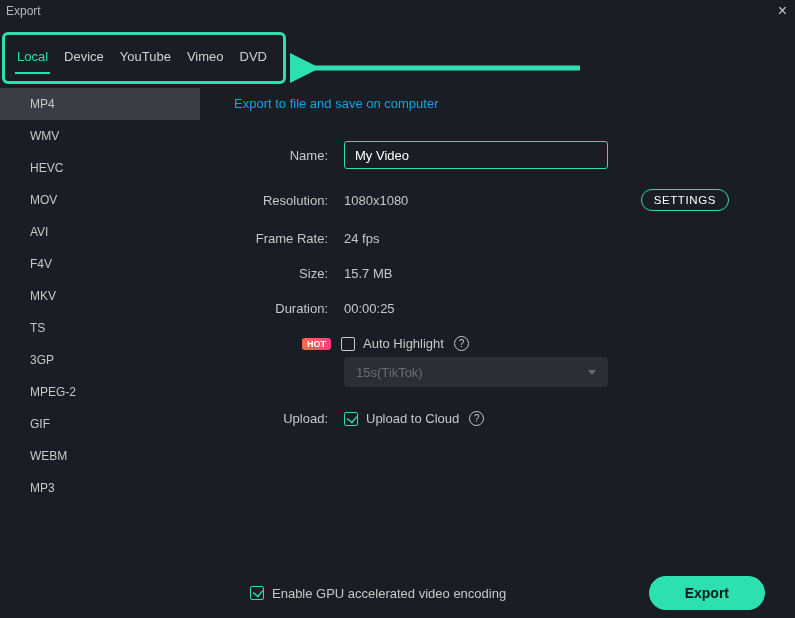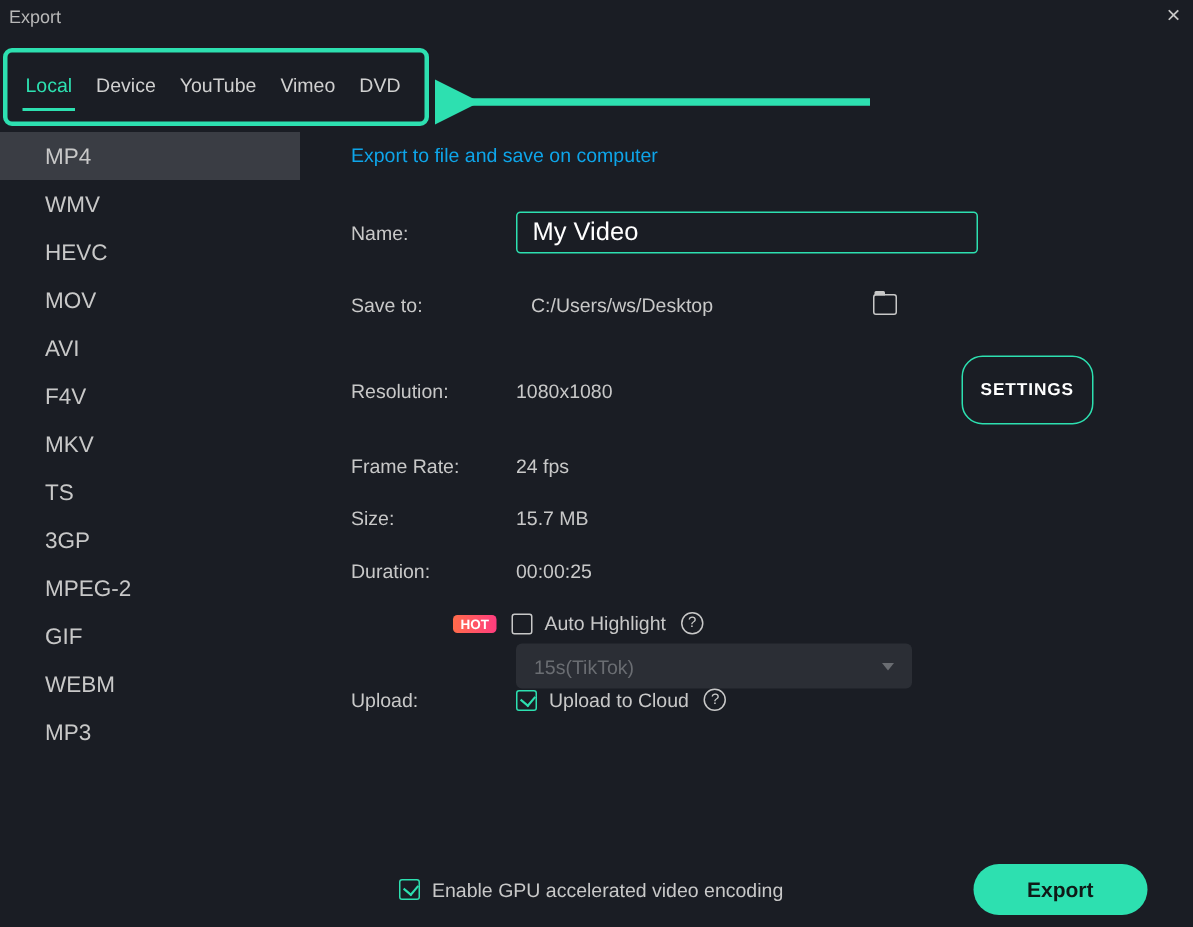--- a/index.html
+++ b/index.html
@@ -31,49 +31,49 @@
     content: ""; position: absolute; left: 0; right: 0; bottom: -6px;
     height: 2px; background: #2de0b0;
   }
 
   .arrow { position: absolute; left: 290px; top: 22px; pointer-events: none; }
 
   .body { position: absolute; top: 84px; left: 0; right: 0; bottom: 50px; display: flex; }
   .sidebar { width: 200px; padding-top: 4px; }
   .fmt {
     height: 32px; display: flex; align-items: center; padding-left: 30px;
-    color: #c8c8c8; font-size: 15px; cursor: pointer;
+    color: #c8c8c8; font-size: 12px; cursor: pointer;
   }
   .fmt.active { background: #3a3d44; }
 
   .main { flex: 1; padding: 12px 30px 0 34px; }
   .heading { color: #0ea5e9; font-size: 13px; margin-bottom: 30px; }
 
   .row { display: flex; align-items: center; margin-bottom: 20px; }
-  .row .label { width: 110px; padding-right: 16px; color: #c8c8c8; }
+  .row .label { width: 110px; text-align: right; padding-right: 16px; color: #c8c8c8; }
   .row .value { color: #c8c8c8; }
 
   .textinput {
-    width: 308px; height: 28px; border: 1px solid #2de0b0; border-radius: 3px;
-    background: transparent; color: #fff; padding: 0 10px; font-size: 17px; outline: none;
+    width: 264px; height: 28px; border: 1px solid #2de0b0; border-radius: 3px;
+    background: transparent; color: #fff; padding: 0 10px; font-size: 13px; outline: none;
   }
 
   .pathbox {
     width: 264px; height: 28px; display: flex; align-items: center;
     justify-content: space-between; padding: 0 10px; color: #c8c8c8;
     cursor: pointer;
   }
   .folder-ico { width:16px; height:14px; border:1.4px solid #c8c8c8; border-radius:2px; position:relative; }
   .folder-ico::before { content:""; position:absolute; top:-3px; left:0; width:7px; height:3px; background:#c8c8c8; border-radius:1px 1px 0 0;}
 
   .settings-btn {
     margin-left: auto; margin-right: 36px;
     border: 1.6px solid #2de0b0; border-radius: 14px;
-    color: #fff; font-weight: 700; font-size: 11.5px; letter-spacing: .6px;
-    padding: 16px 12px; cursor: pointer;
+    color: #fff; font-weight: 400; font-size: 11.5px; letter-spacing: .6px;
+    padding: 4px 12px; cursor: pointer;
   }
 
   .hot-badge {
     display:inline-block; background: linear-gradient(90deg,#ff6b4a,#ff3d7f);
     color:#fff; font-size:9px; font-weight:700; padding:1px 5px; border-radius:3px;
     margin-left: 68px; margin-right: 10px;
   }
   .chk { width:14px; height:14px; border:1.5px solid #c8c8c8; border-radius:2px; display:inline-block; vertical-align:middle; margin-right:8px; position:relative; cursor:pointer;}
   .chk.checked { border-color:#2de0b0; background:#1a1d24; }
   .chk.checked::after { content:""; position:absolute; left:2px; top:-1px; width:8px; height:10px; border-right:2px solid #2de0b0; border-bottom:2px solid #2de0b0; transform: rotate(40deg) scale(.7); }
@@ -84,21 +84,21 @@
     justify-content: space-between; padding: 15px 12px; font-size: 13px;
   }
   .chev { width:0; height:0; border-left:4px solid transparent; border-right:4px solid transparent; border-top:5px solid #6a6d72; }
 
   .qmark {
     display:inline-flex; width:15px; height:15px; border:1.3px solid #c8c8c8; border-radius:50%;
     align-items:center; justify-content:center; font-size:10px; color:#c8c8c8; margin-left:10px; cursor:pointer;
   }
 
   .footer {
-    position: absolute; left: 16px; right: 0; bottom: 0; height: 50px;
+    position: absolute; left: 0; right: 0; bottom: 0; height: 50px;
     display: flex; align-items: center; padding: 0 30px 0 250px; justify-content: space-between;
   }
   .export-btn {
     margin-left: auto; background: #2de0b0; color: #0f1a17; font-weight: 600;
     border-radius: 20px; padding: 9px 36px; font-size: 14px; cursor: pointer;
   }
 </style>
 </head>
 <body>
 
@@ -143,27 +143,20 @@
   </div>
 
   <div class="main">
     <div class="heading">Export to file and save on computer</div>
 
     <div class="row">
       <span class="label">Name:</span>
       <input class="textinput" value="My Video" style="">
     </div>
 
-    <div class="row">
-      <span class="label">Save to:</span>
-      <div class="pathbox">
-        <span>C:/Users/ws/Desktop</span>
-        <span class="folder-ico"></span>
-      </div>
-    </div>
 
     <div class="row">
       <span class="label">Resolution:</span>
       <span class="value">1080x1080</span>
       <span class="settings-btn">SETTINGS</span>
     </div>
 
     <div class="row">
       <span class="label">Frame Rate:</span>
       <span class="value">24 fps</span>
@@ -184,21 +177,21 @@
       <span class="chk"></span>
       <span>Auto Highlight</span>
       <span class="qmark">?</span>
     </div>
 
     <div class="select-disabled">
       <span>15s(TikTok)</span>
       <span class="chev"></span>
     </div>
 
-    <div class="row" style="">
+    <div class="row" style="margin-top:24px;">
       <span class="label">Upload:</span>
       <span class="chk checked"></span>
       <span>Upload to Cloud</span>
       <span class="qmark">?</span>
     </div>
   </div>
 </div>
 
 <div class="footer">
   <span class="chk checked"></span>

